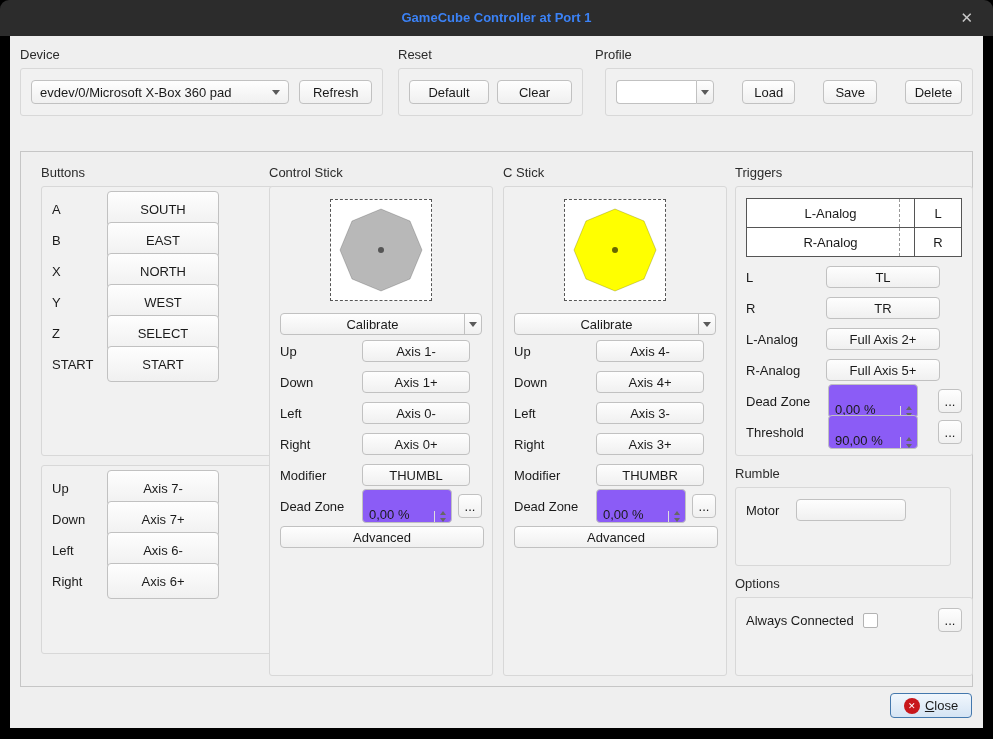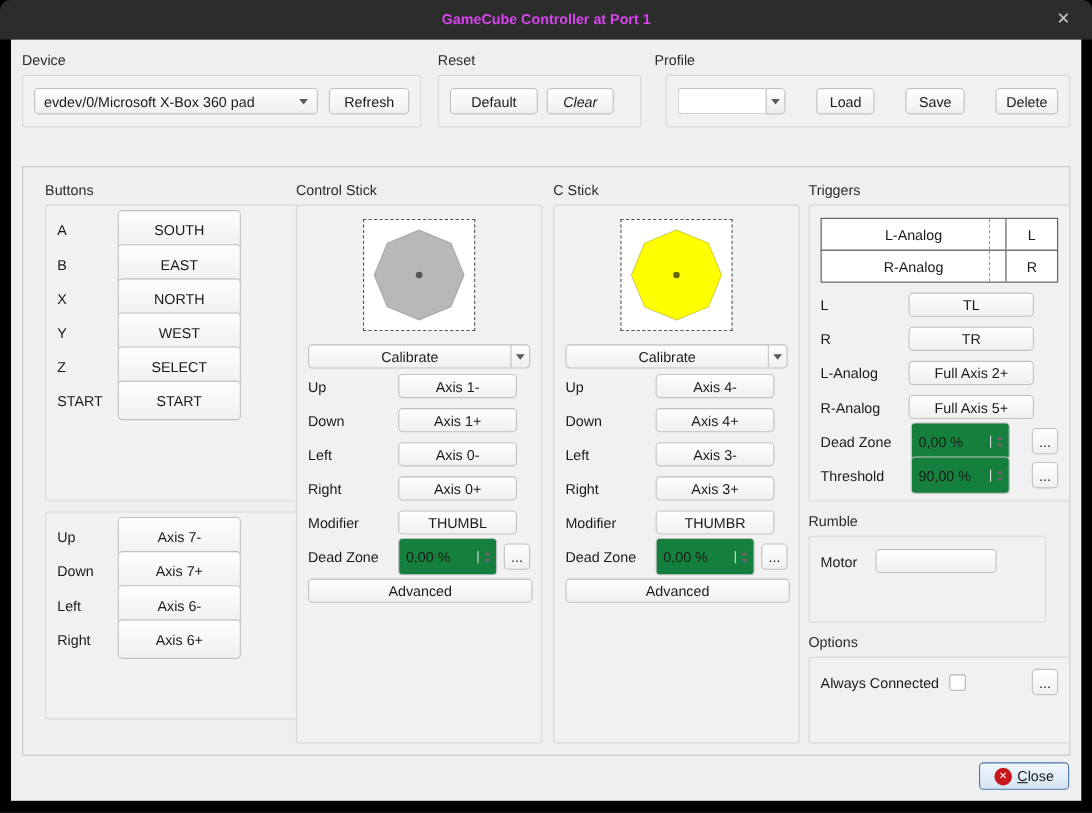--- a/index.html
+++ b/index.html
@@ -8,21 +8,21 @@
     font-family:"Liberation Sans","DejaVu Sans",sans-serif;font-size:13px;color:#1a1a1a;
     -webkit-font-smoothing:antialiased;
   }
   
   .titlebar{
     position:absolute;left:0;top:0;width:993px;height:36px;background:#2c2c2c;
     border-radius:9px 9px 0 0;
   }
   .titlebar .title{
     position:absolute;left:0;right:0;top:0;height:36px;line-height:36px;text-align:center;
-    color:#d946ef;font-weight:bold;font-size:13px;
+    color:#3b82f6;font-weight:bold;font-size:13px;
   }
   .win-close{
     position:absolute;right:20px;top:0;height:36px;line-height:36px;color:#c9c9c9;
     font-size:15px;cursor:default;
   }
   .dialog{
     position:absolute;left:10px;top:36px;width:973px;height:692px;background:#efefef;
   }
   
   .group{position:absolute;}
@@ -59,22 +59,22 @@
     background:#fff;border:1px solid #c1c1c1;border-right:none;border-radius:4px 0 0 4px;
     box-sizing:border-box;height:24px;
   }
   .combo-drop{
     width:18px;height:24px;background:linear-gradient(#fefefe,#ededed);
     border:1px solid #c1c1c1;border-radius:0 4px 4px 0;box-sizing:border-box;
     display:flex;align-items:center;justify-content:center;
   }
   
   .spin{
-    background:#15803d;border:1px solid #c1c1c1;border-radius:4px;box-sizing:border-box;
-    height:34px;display:flex;align-items:center;width:90px;
+    background:#8b5cf6;border:1px solid #c1c1c1;border-radius:4px;box-sizing:border-box;
+    height:34px;display:flex;align-items:flex-end;width:90px;
   }
   .spin-val{flex:1;display:flex;align-items:center;padding-left:6px;white-space:nowrap;}
   .spin-btns{
     width:16px;border-left:1px solid #dedede;display:flex;flex-direction:column;
     align-items:center;justify-content:center;gap:3px;
   }
   .tri-up{width:0;height:0;border-left:3.5px solid transparent;border-right:3.5px solid transparent;border-bottom:4px solid #666;}
   .tri-down{width:0;height:0;border-left:3.5px solid transparent;border-right:3.5px solid transparent;border-top:4px solid #666;}
   .more-btn{width:24px;height:24px;margin-left:auto;}
   
@@ -144,21 +144,21 @@
         <i class="arrow-down"></i>
       </div>
       <button class="btn" style="width:73px;height:24px;">Refresh</button>
     </div>
   </div>
 
   <div class="group" style="left:388px;top:10px;width:185px;">
     <div class="group-label">Reset</div>
     <div class="group-box" style="height:48px;display:flex;align-items:center;padding:0 10px;gap:8px;">
       <button class="btn" style="width:80px;height:24px;">Default</button>
-      <button class="btn" style="width:61px;height:24px;font-style:italic;">Clear</button>
+      <button class="btn" style="width:75px;height:24px;">Clear</button>
     </div>
   </div>
 
   <div class="group" style="left:585px;top:10px;width:378px;">
     <div class="group-label">Profile</div>
     <div class="group-box" style="height:48px;display:flex;align-items:center;padding:0 10px;gap:28px;margin-left:10px;">
       <div style="display:flex;">
         <div class="combo-field" style="width:80px;"></div>
         <div class="combo-drop">
           <i class="arrow-down"></i>

